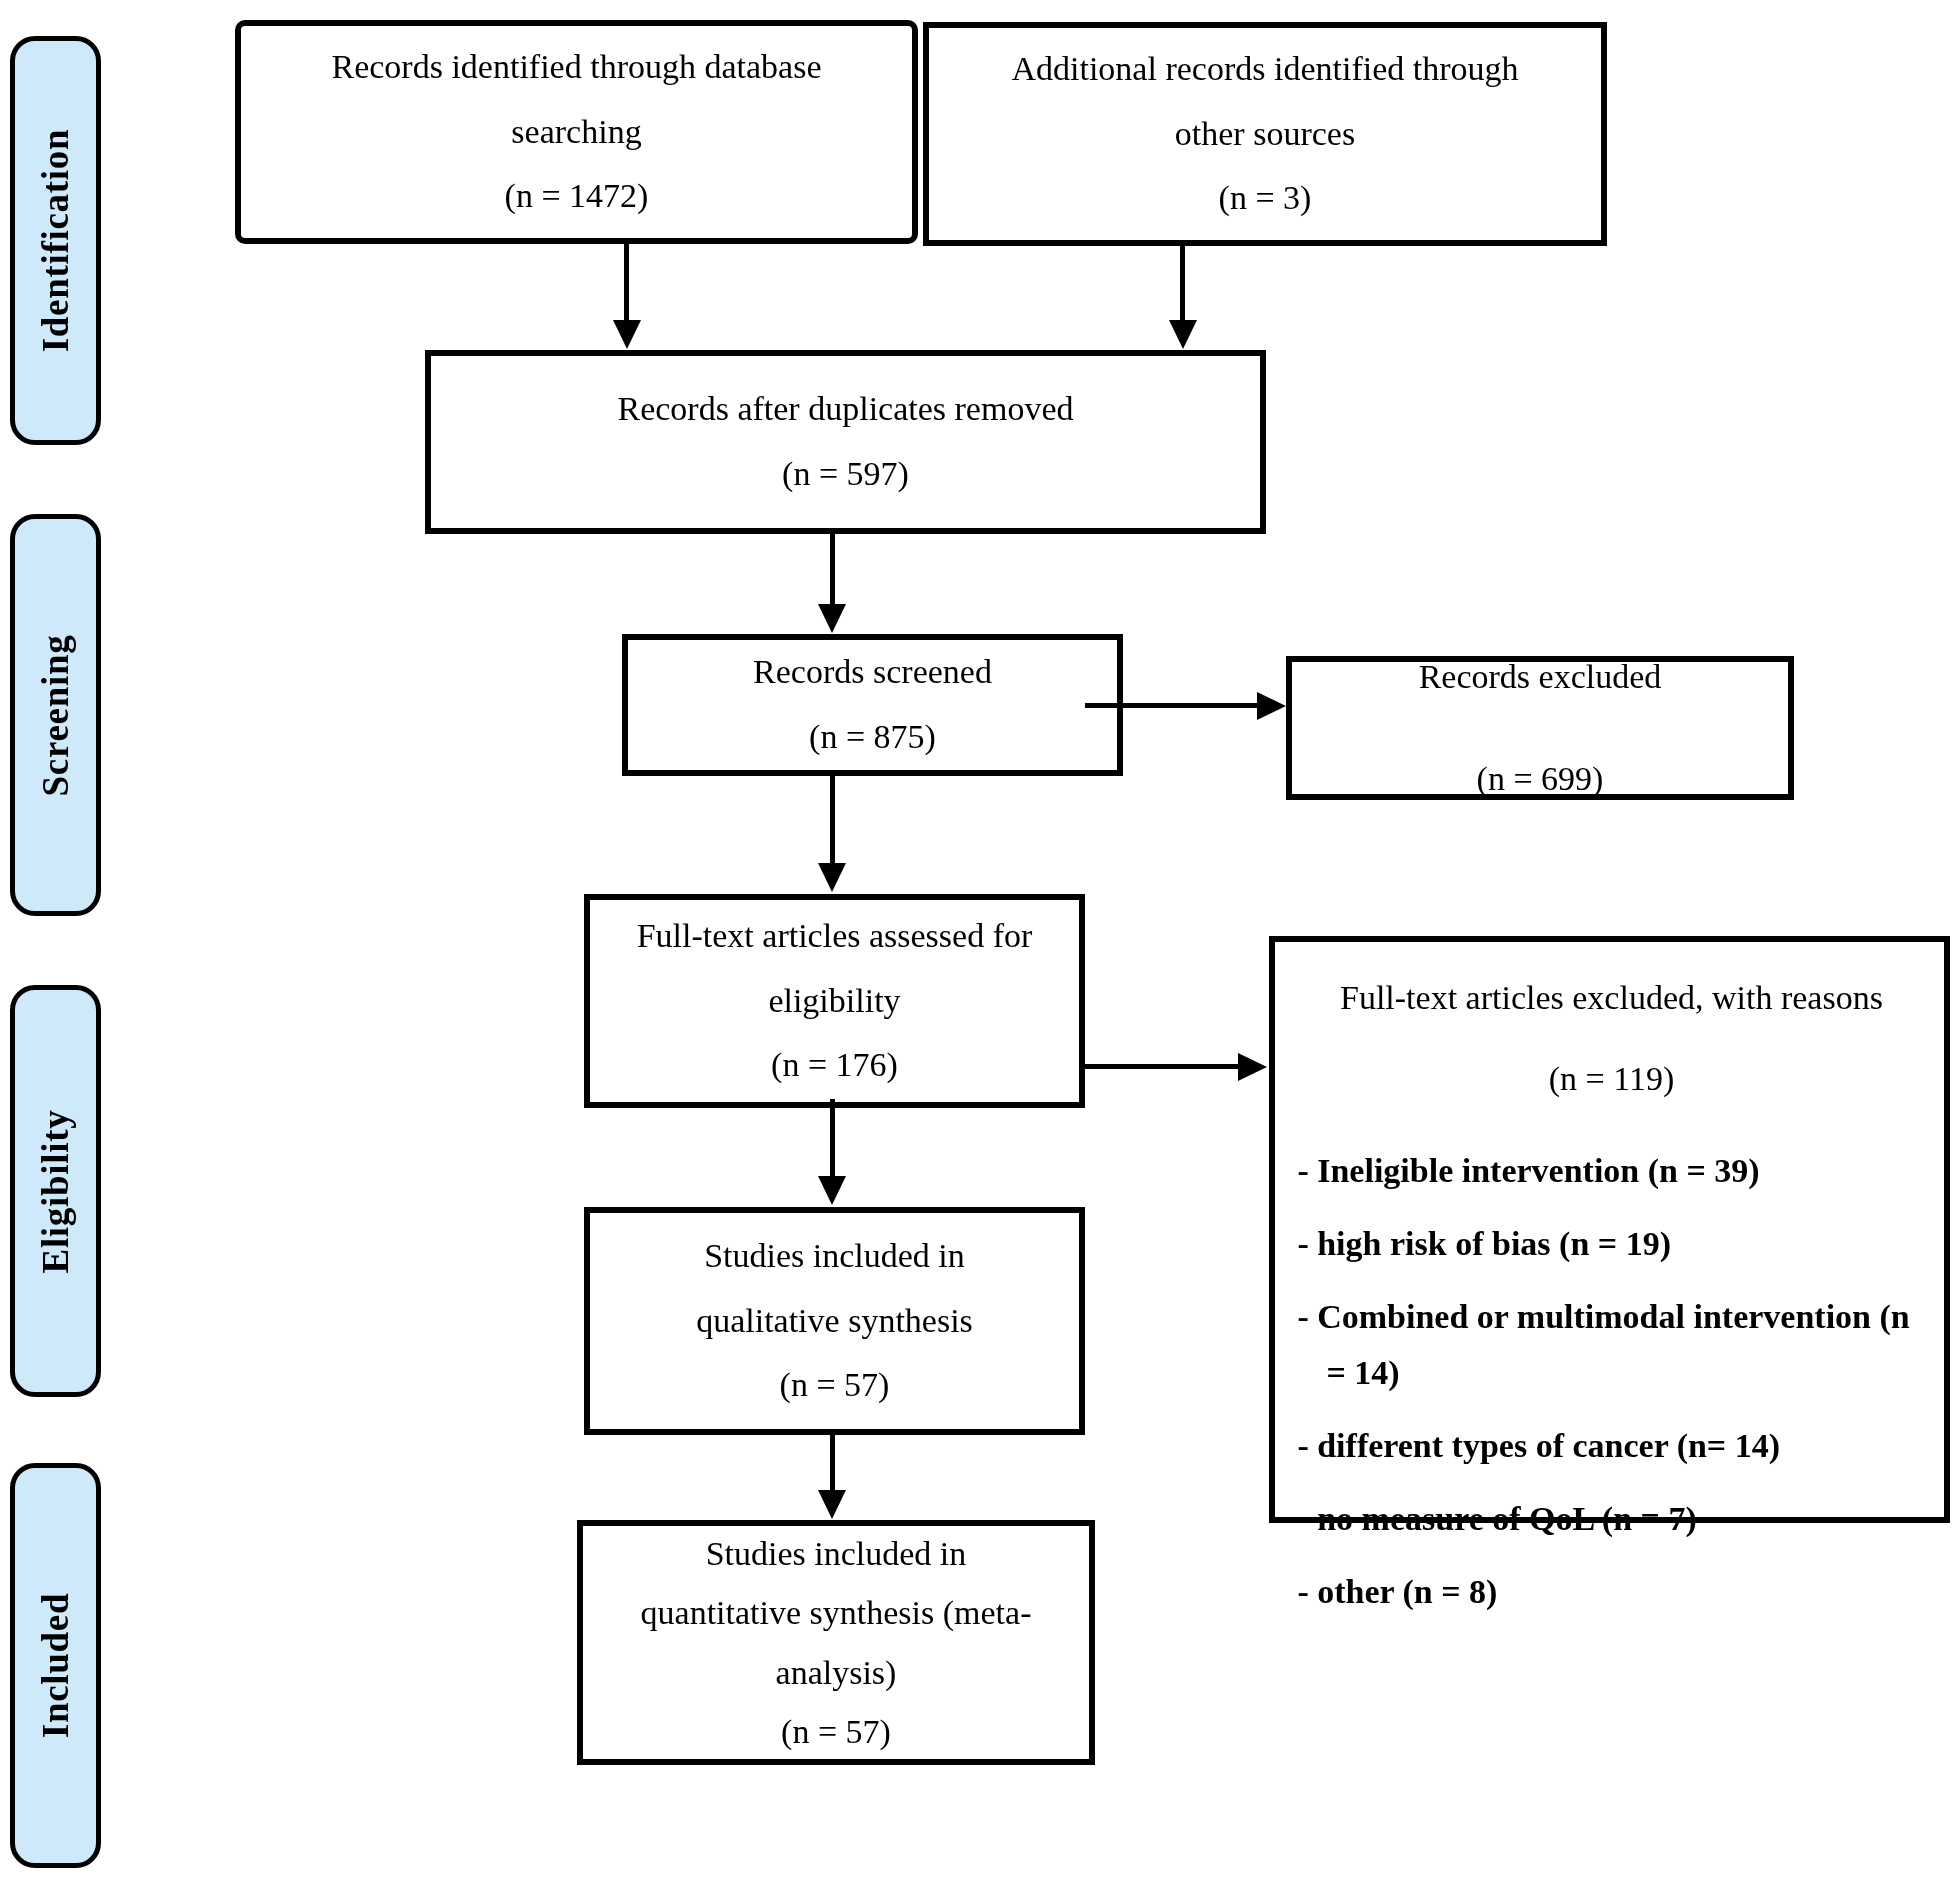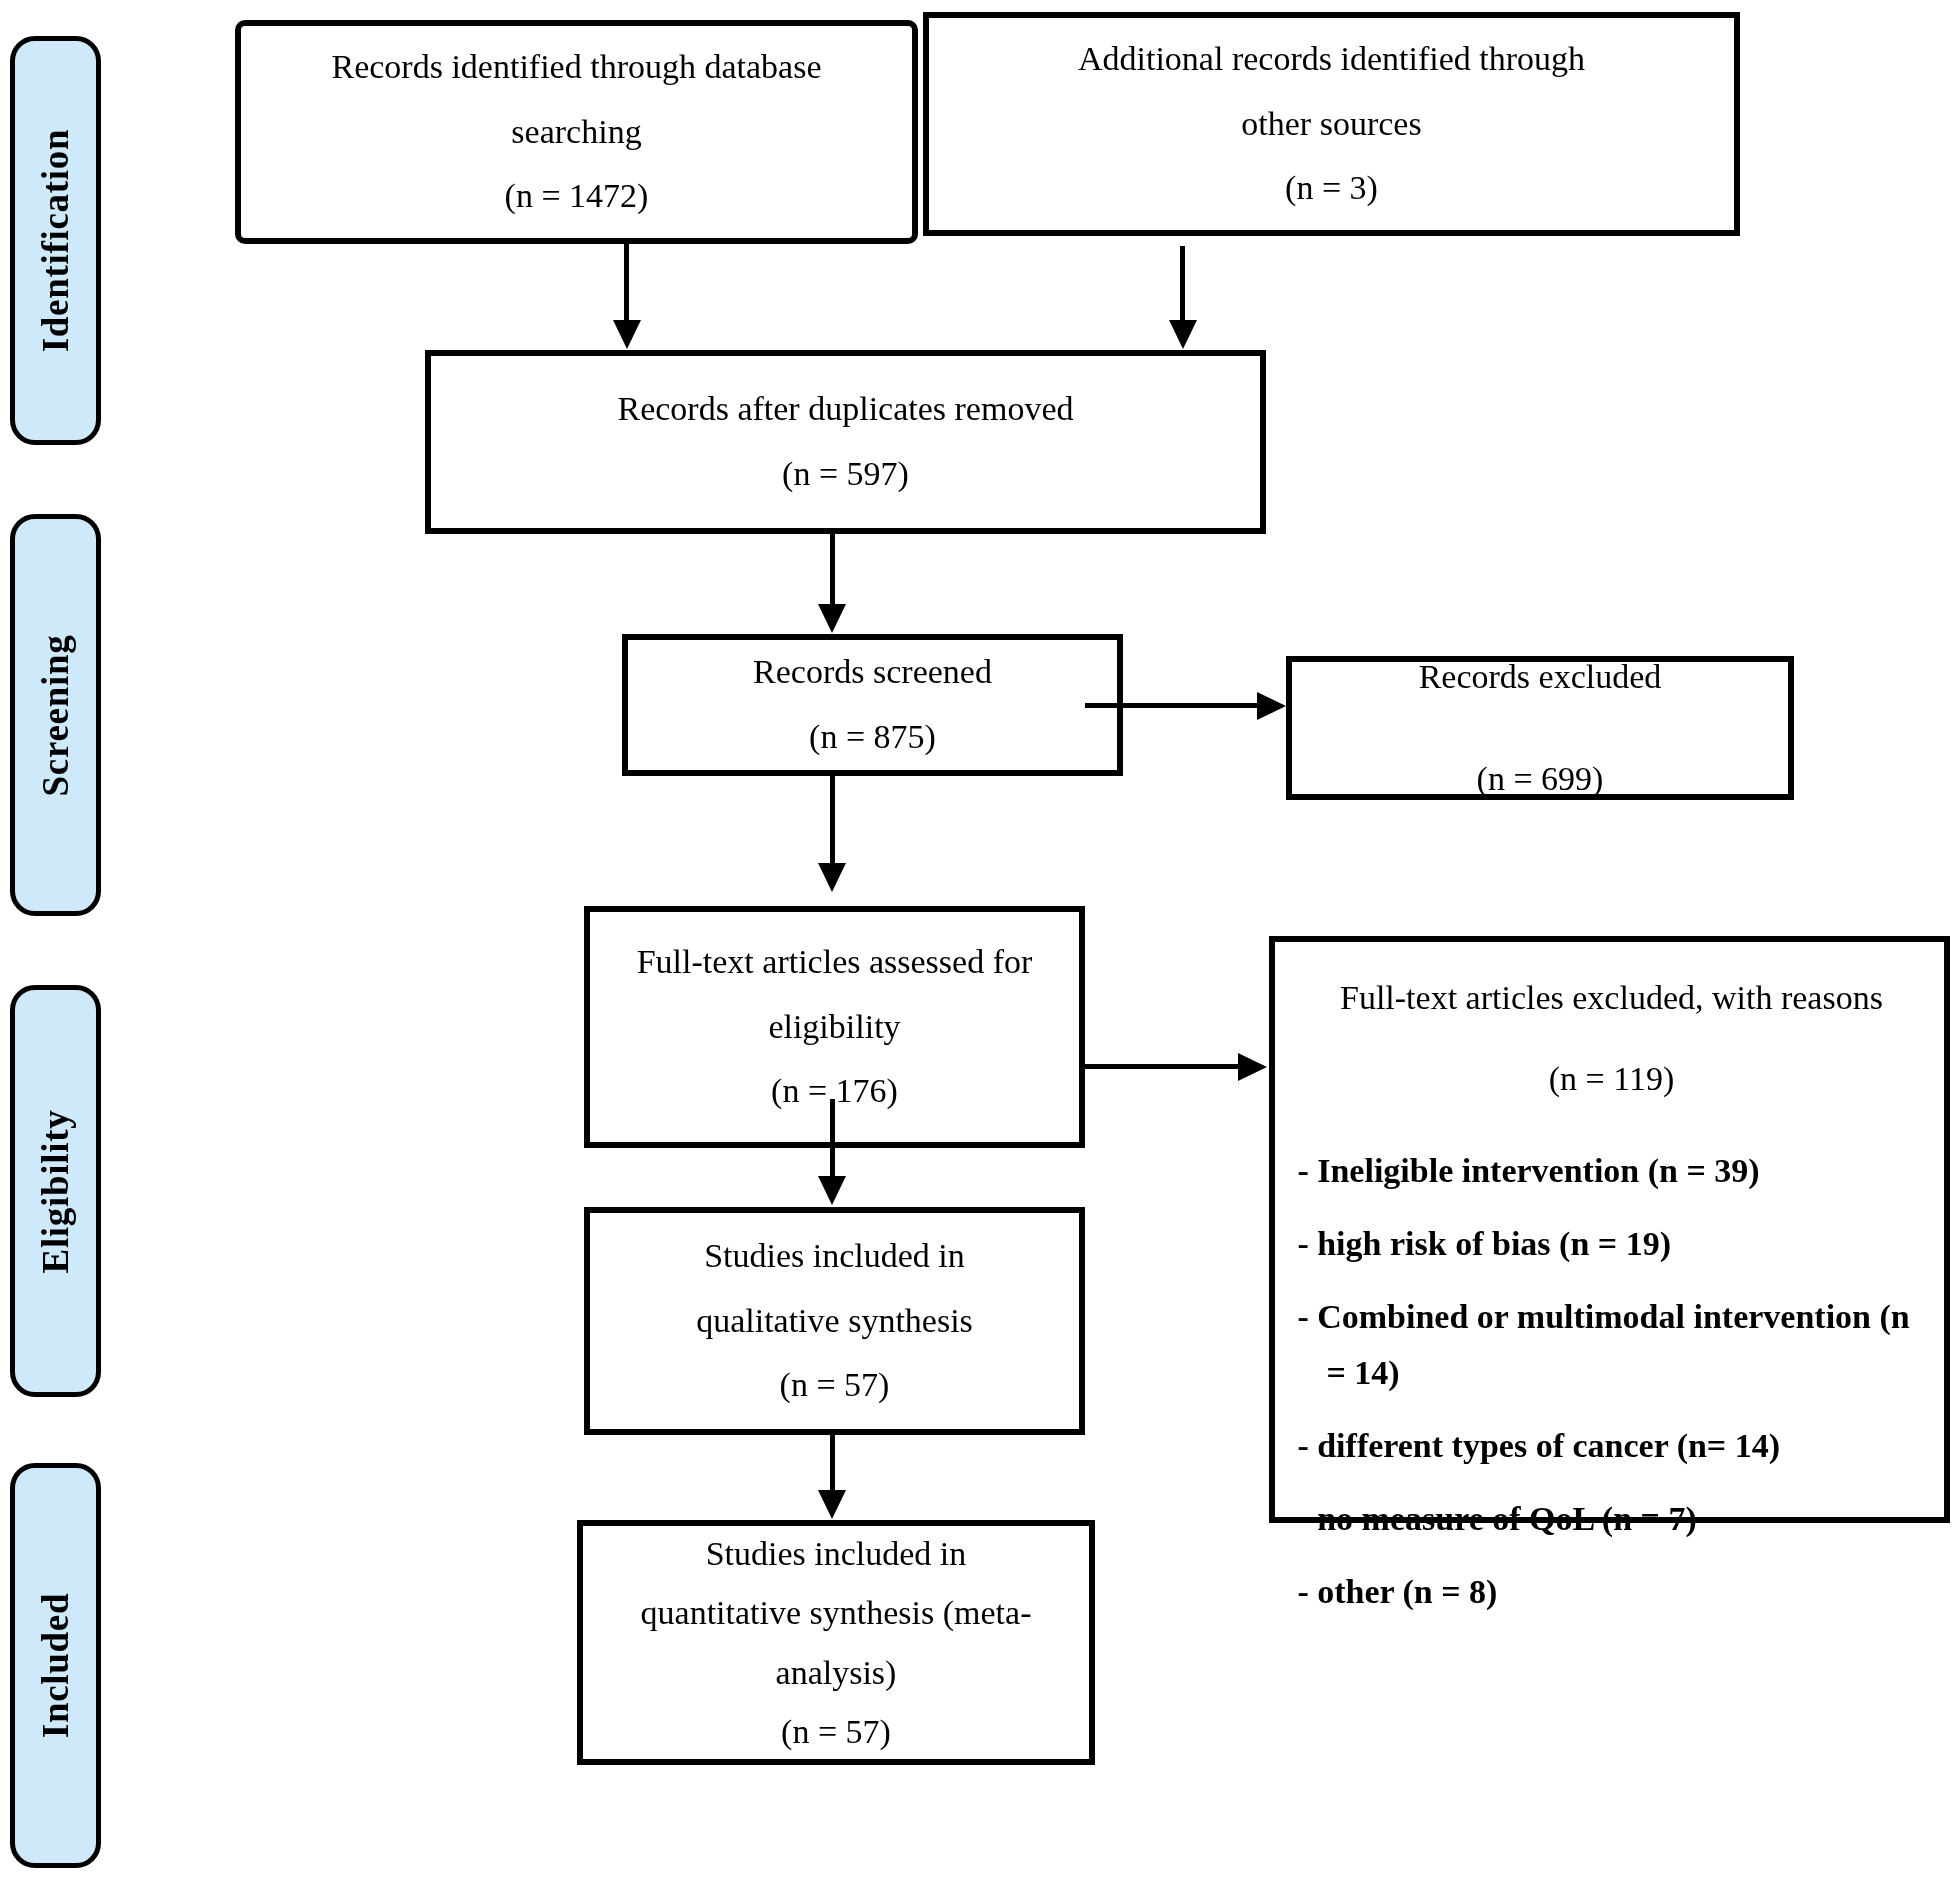--- a/index.html
+++ b/index.html
@@ -67,21 +67,21 @@
   <div class="stage" style="top:1463px;height:405px;">
     <span>Included</span>
   </div>
 
   <div class="fbox" style="left:235px;top:20px;width:683px;height:224px;border-radius:10px;">
     <div>Records identified through database</div>
     <div>searching</div>
     <div>(n = 1472)</div>
   </div>
 
-  <div class="fbox" style="left:923px;top:12px;width:817px;height:224px;">
+  <div class="fbox" style="left:923px;top:22px;width:684px;height:224px;">
     <div>Additional records identified through</div>
     <div>other sources</div>
     <div>(n = 3)</div>
   </div>
 
   <div class="vline" style="left:624px;top:244px;height:78px;"></div>
   <div class="head-down" style="left:613px;top:320px;"></div>
 
   <div class="vline" style="left:1180px;top:246px;height:76px;"></div>
   <div class="head-down" style="left:1169px;top:320px;"></div>
@@ -103,21 +103,21 @@
   <div class="head-right" style="left:1257px;top:692px;"></div>
 
   <div class="fbox" style="left:1286px;top:656px;width:508px;height:144px;gap:37px;">
     <div>Records excluded</div>
     <div>(n = 699)</div>
   </div>
 
   <div class="vline" style="left:830px;top:776px;height:88px;"></div>
   <div class="head-down" style="left:818px;top:863px;"></div>
 
-  <div class="fbox" style="left:584px;top:894px;width:501px;height:242px;margin-top:12px;">
+  <div class="fbox" style="left:584px;top:894px;width:501px;height:214px;">
     <div>Full-text articles assessed for</div>
     <div>eligibility</div>
     <div>(n = 176)</div>
   </div>
 
   <div class="hline" style="left:1085px;top:1064px;width:155px;"></div>
   <div class="head-right" style="left:1238px;top:1053px;"></div>
 
   <div class="fbox reasons" style="left:1269px;top:936px;width:681px;height:587px;">
     <div class="r-title">Full-text articles excluded, with reasons</div>

